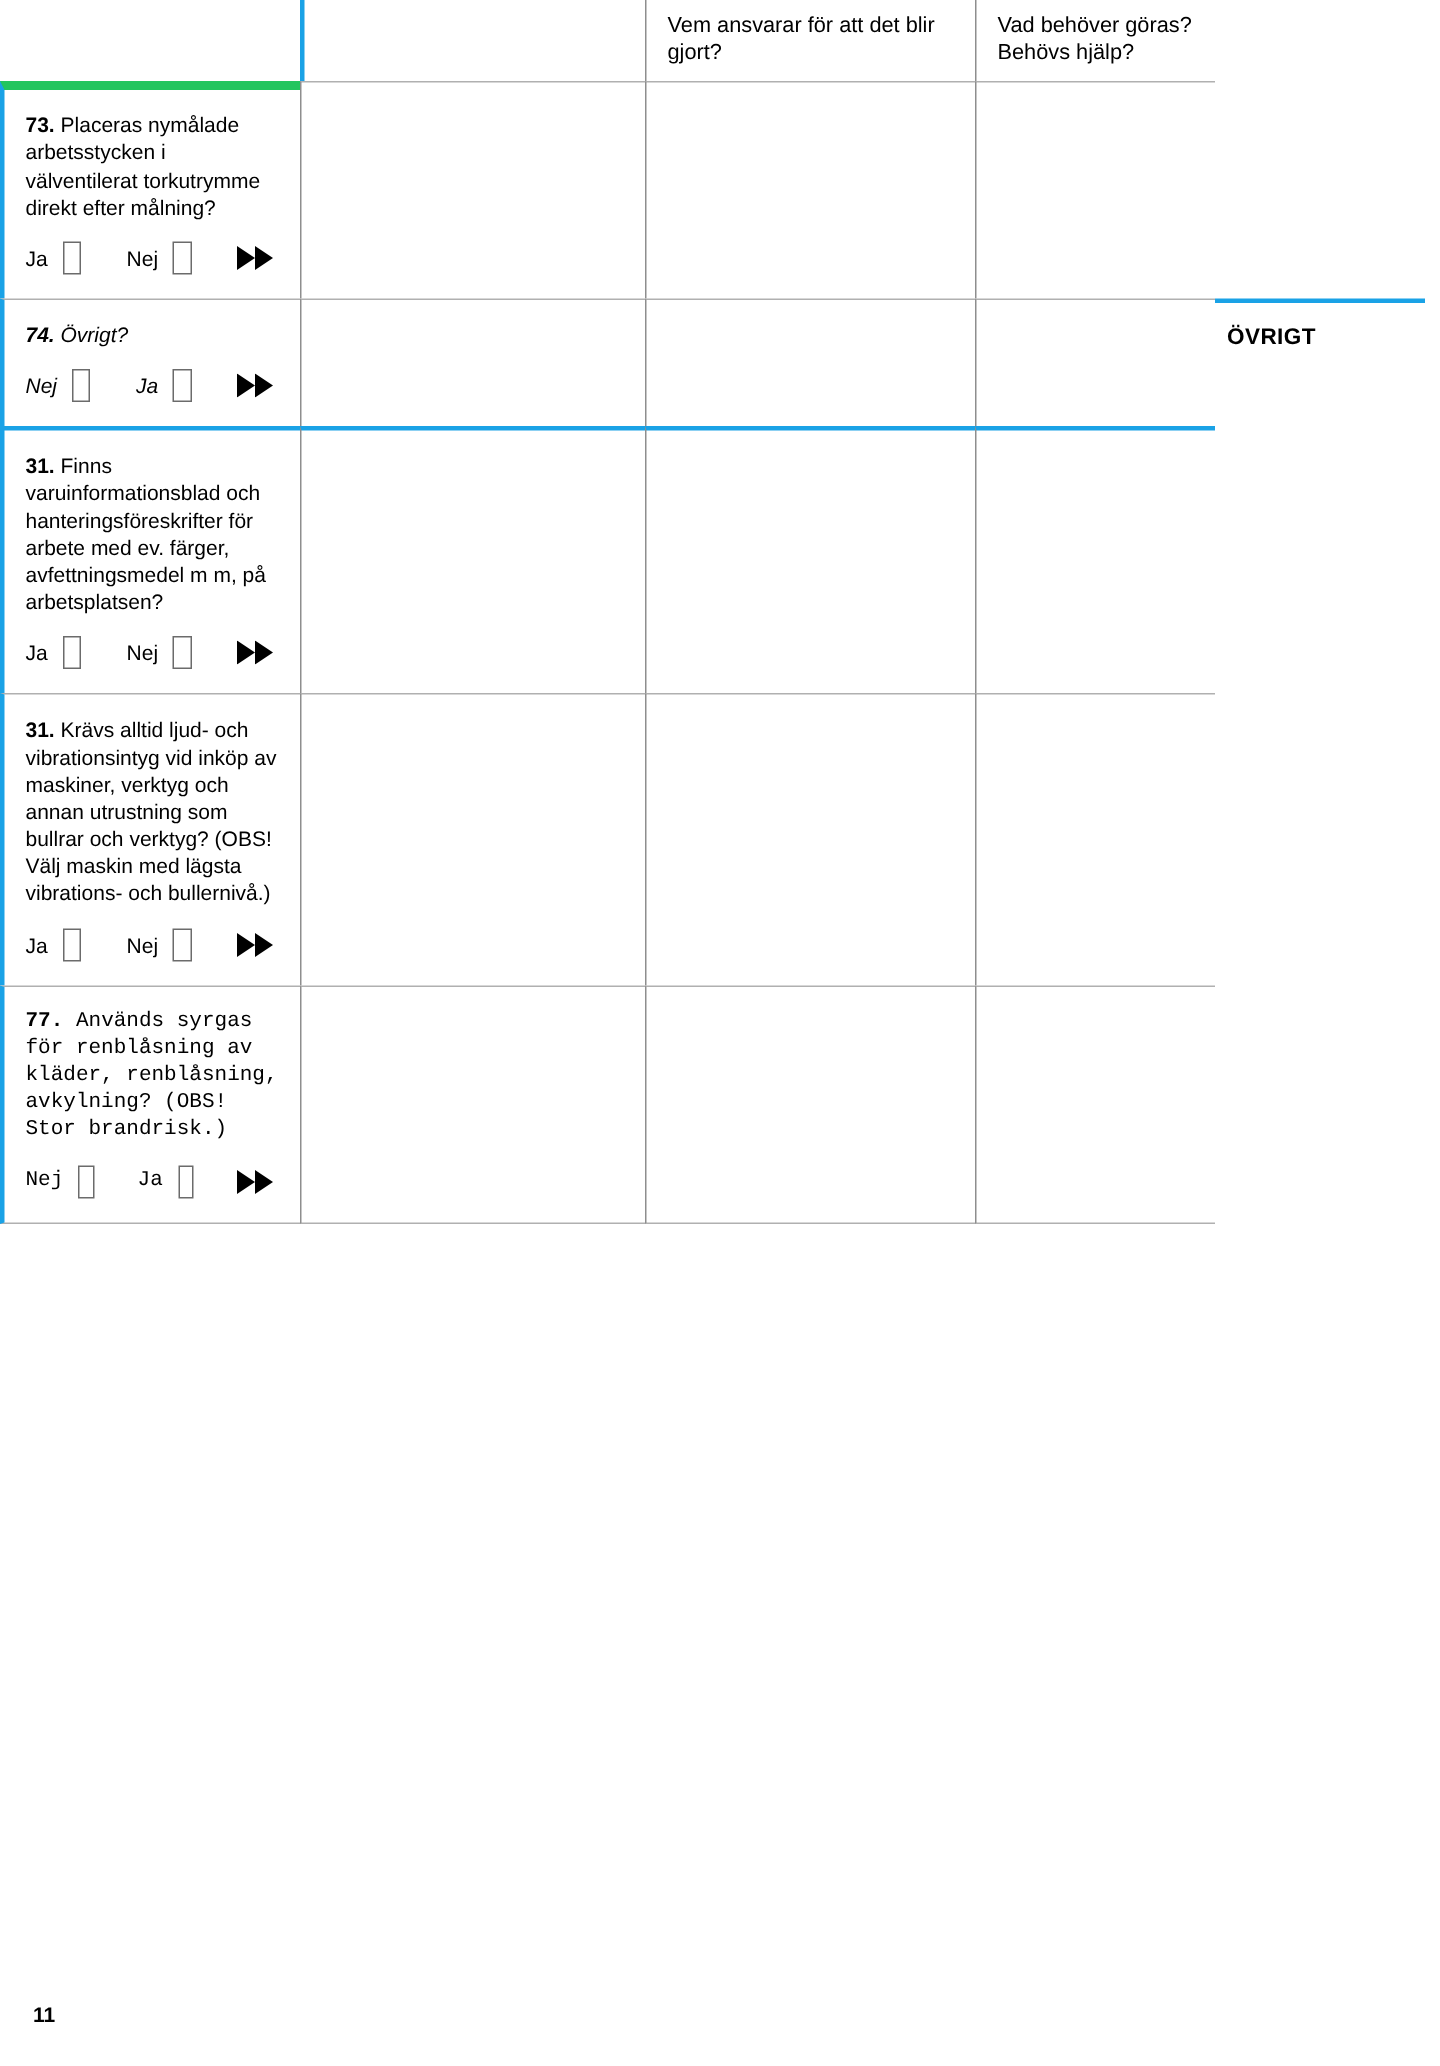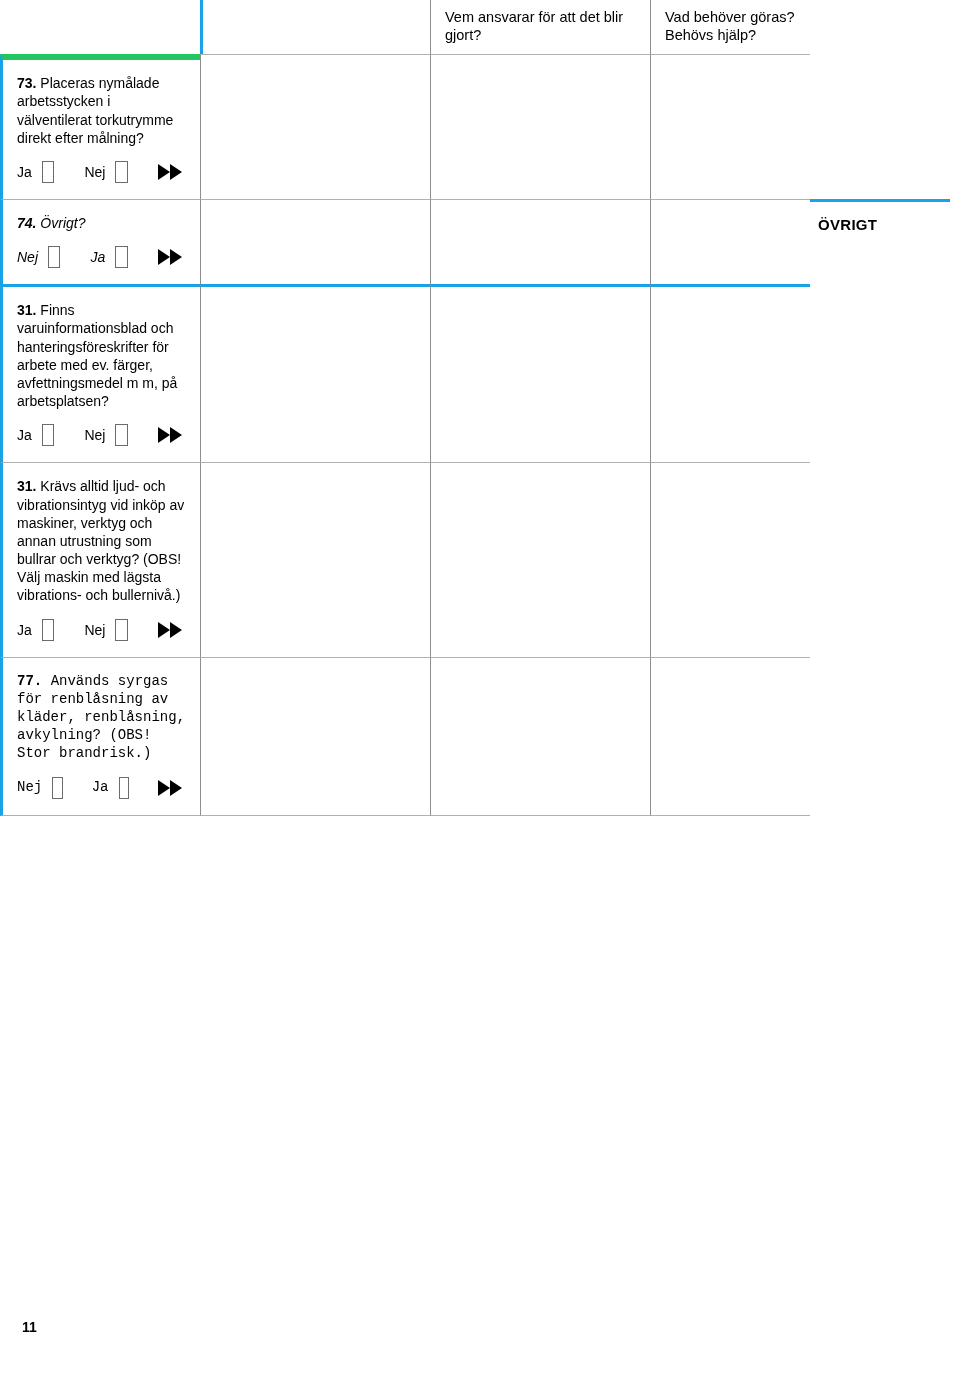--- a/index.html
+++ b/index.html
@@ -63,21 +63,21 @@
     height: 22px;
     border: 1px solid #6b6b6b;
     vertical-align: middle;
     background: #fff;
   }
   .gap { width: 28px; }
   .arrow-icon svg { display: block; }
   .page-num {
     position: absolute;
     left: 22px;
-    bottom: 42px;
+    bottom: 26px;
     font-weight: 800;
     font-size: 14px;
   }
 </style>
 </head>
 <body>
 
 <div class="page">
 
   <div class="grid">

